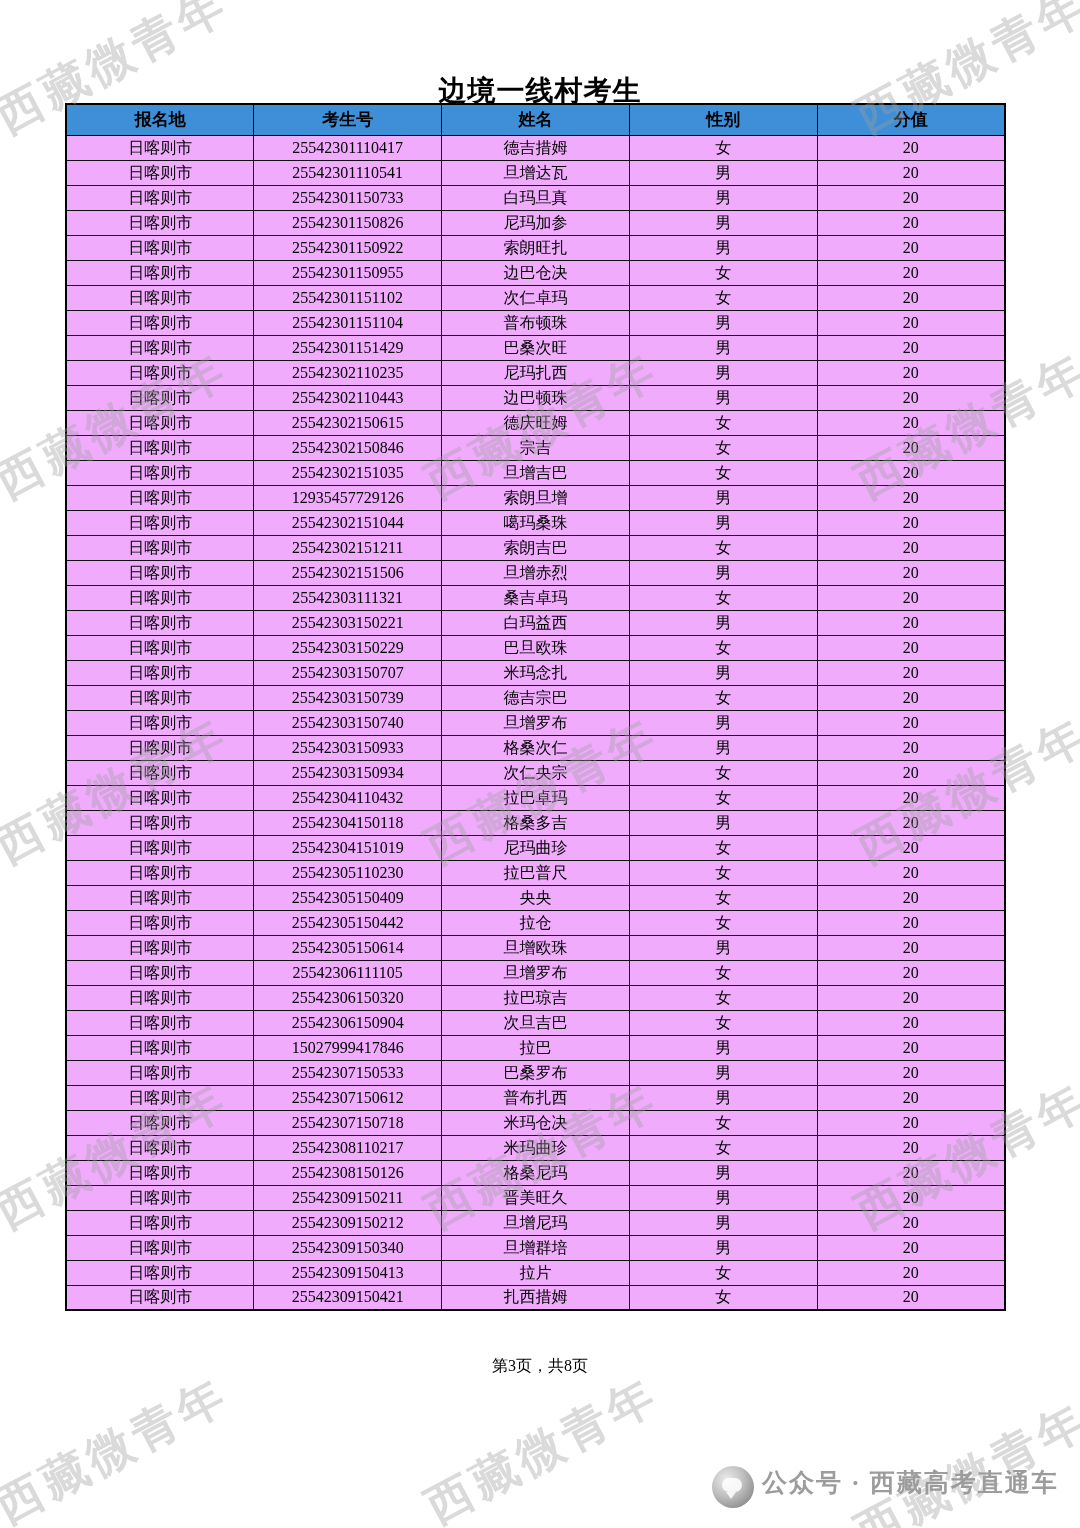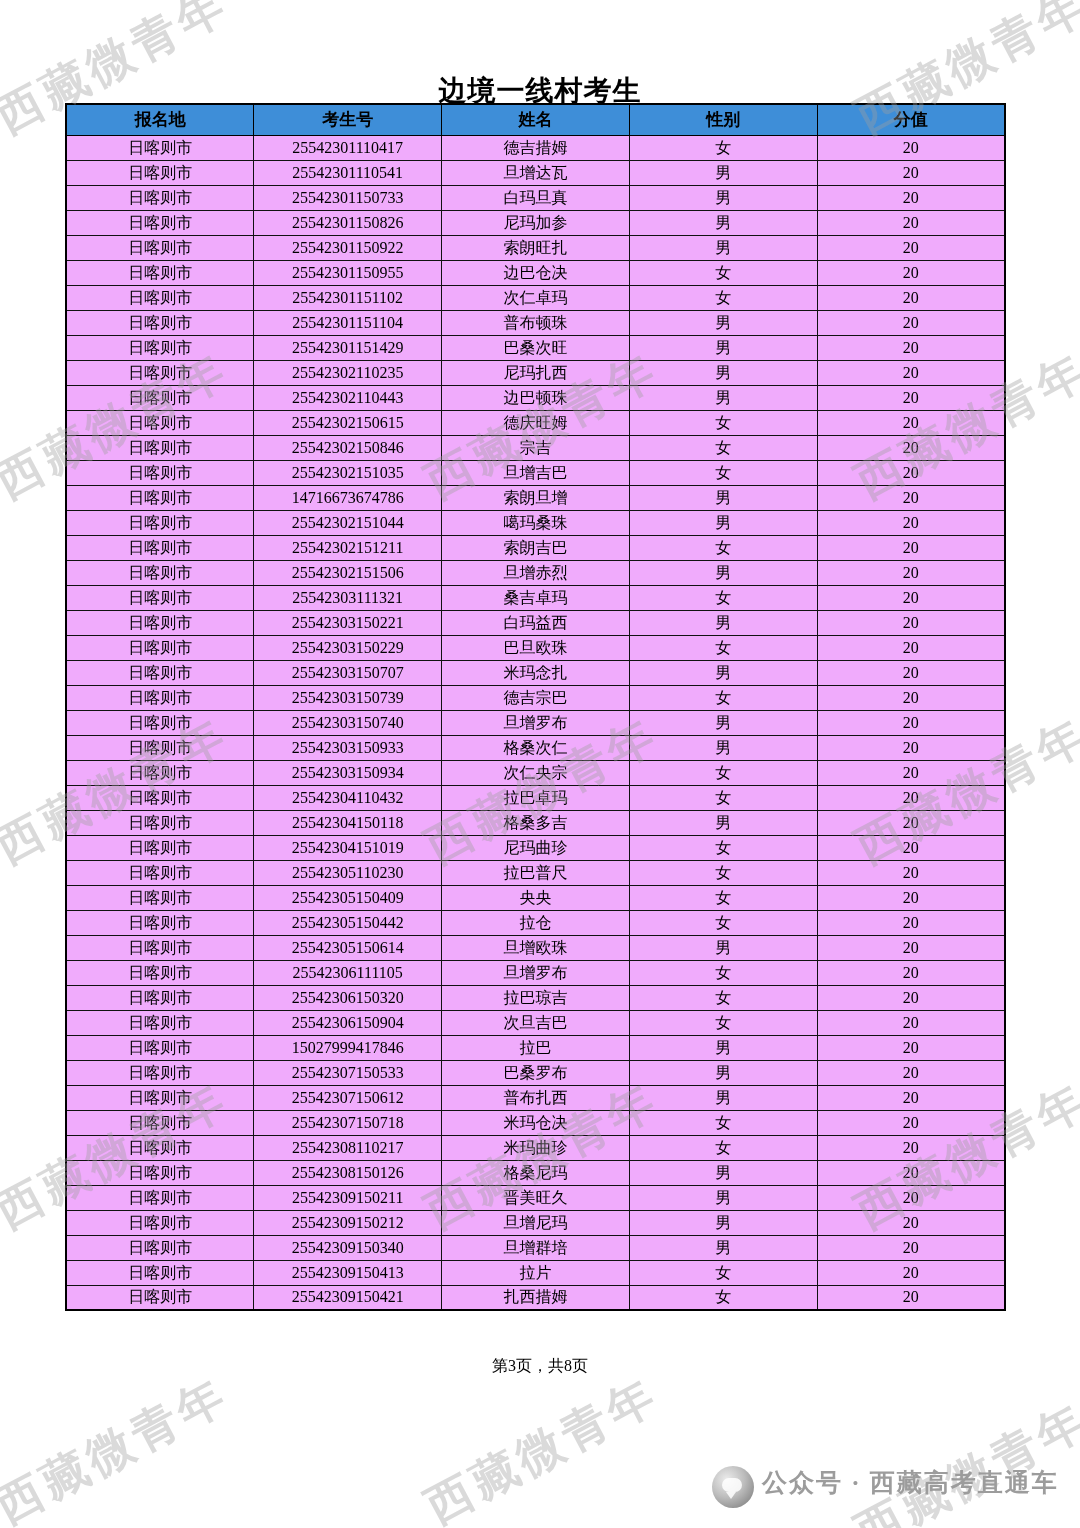--- a/index.html
+++ b/index.html
@@ -183,21 +183,21 @@
         </tr>
         <tr>
           <td>日喀则市</td>
           <td>25542302151035</td>
           <td>旦增吉巴</td>
           <td>女</td>
           <td>20</td>
         </tr>
         <tr>
           <td>日喀则市</td>
-          <td>14716673674786</td>
+          <td>12935457729126</td>
           <td>索朗旦增</td>
           <td>男</td>
           <td>20</td>
         </tr>
         <tr>
           <td>日喀则市</td>
           <td>25542302151044</td>
           <td>噶玛桑珠</td>
           <td>男</td>
           <td>20</td>

